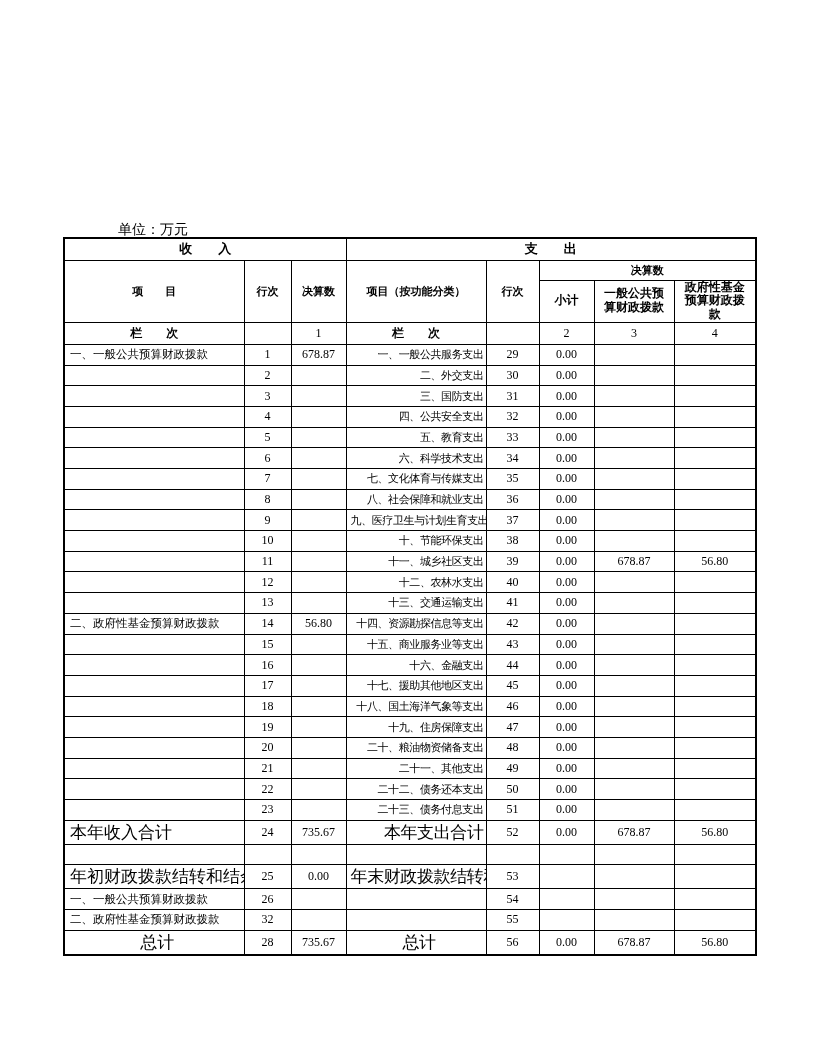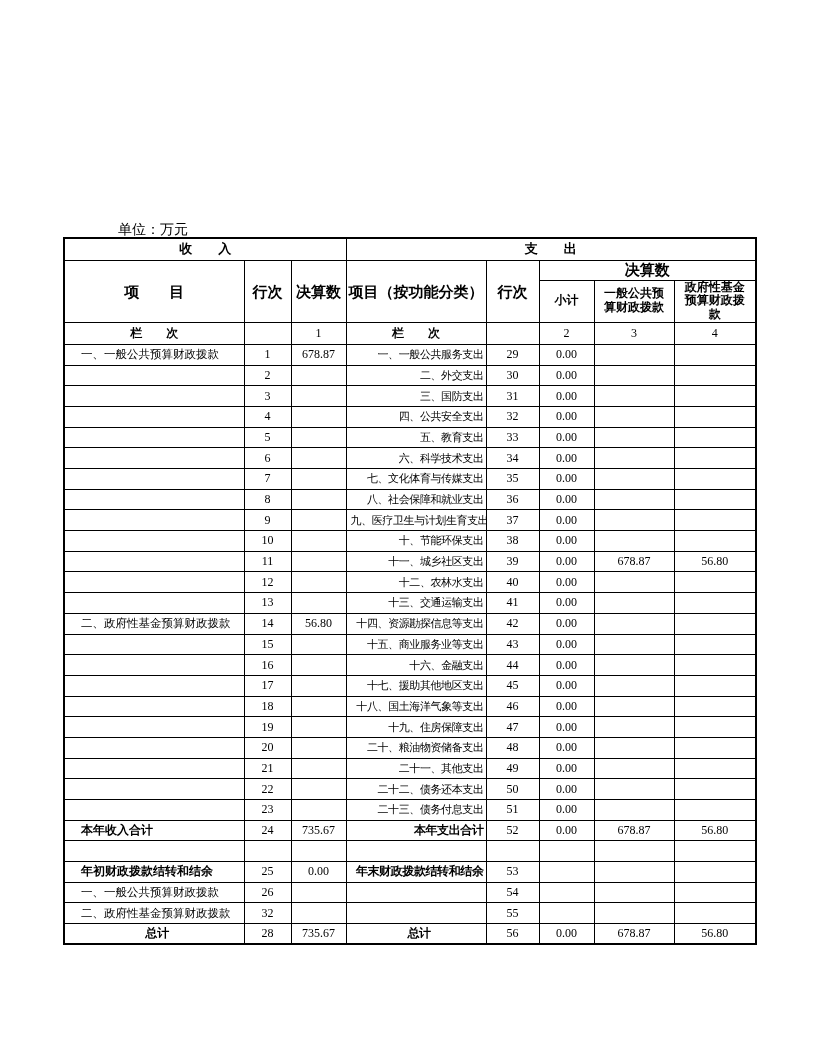--- a/index.html
+++ b/index.html
@@ -49,44 +49,44 @@
     vertical-align: middle;
     font-weight: normal;
   }
   .fiscal thead th {
     font-family: "Liberation Sans", "DejaVu Sans", sans-serif;
     font-weight: bold;
     white-space: normal;
     line-height: 1.15;
   }
   tr.band-row th { height: 22px; font-size: 13px; }
-  tr.head-row1 th { height: 20px; font-size: 15px; }
+  tr.head-row1 th { height: 20px; font-size: 11px; }
   tr.head-row2 th { height: 40px; font-size: 12px; padding: 0 7px; }
   tr.index-row td { height: 22px; }
   tr.index-row .idx-label {
     font-family: Liberation Sans, sans-serif;
     font-weight: bold;
   }
   tbody tr { height: 20.7px; }
   tbody td.item {
     text-align: left;
-    padding-left: 16px;
+    padding-left: 5px;
     font-size: 11.5px;
   }
   tbody td.right-item {
     font-size: 11px;
     letter-spacing: -0.4px;
     padding-left: 4px;
     text-align: right;
   }
   tbody td.num { font-size: 12px; }
   tbody td.bold {
     font-family: "Liberation Sans", "DejaVu Sans", sans-serif;
-    font-weight: bold;
-    font-size: 12px;
+    font-weight: normal;
+    font-size: 17px;
   }
   tbody td.center { text-align: center; padding-left: 8px; }
 </style>
 </head>
 <body>
 
 <div class="page">
 
 
   <div class="unit-label">单位：万元</div>

